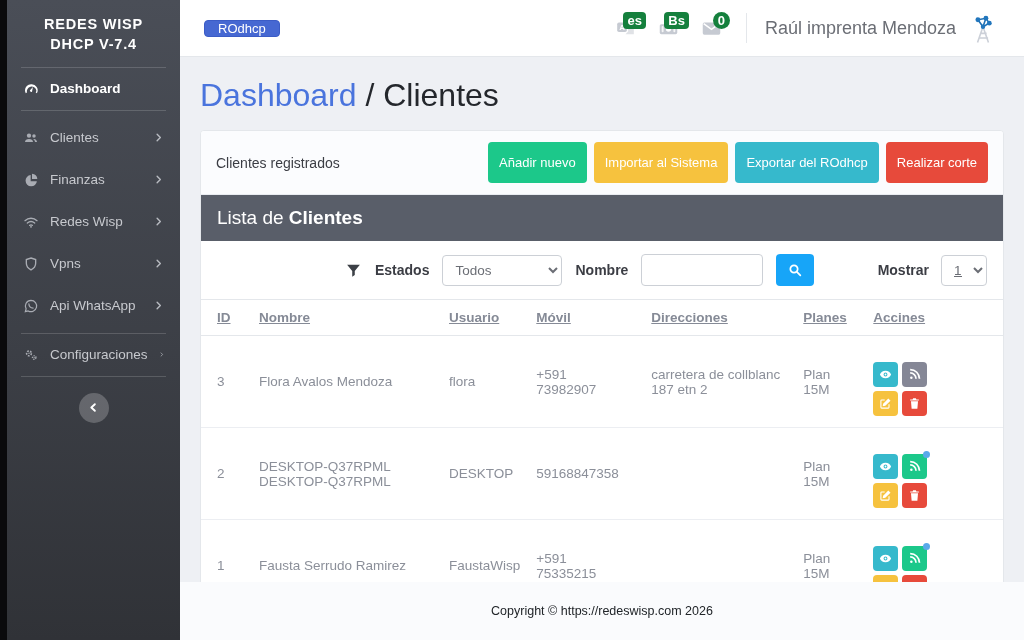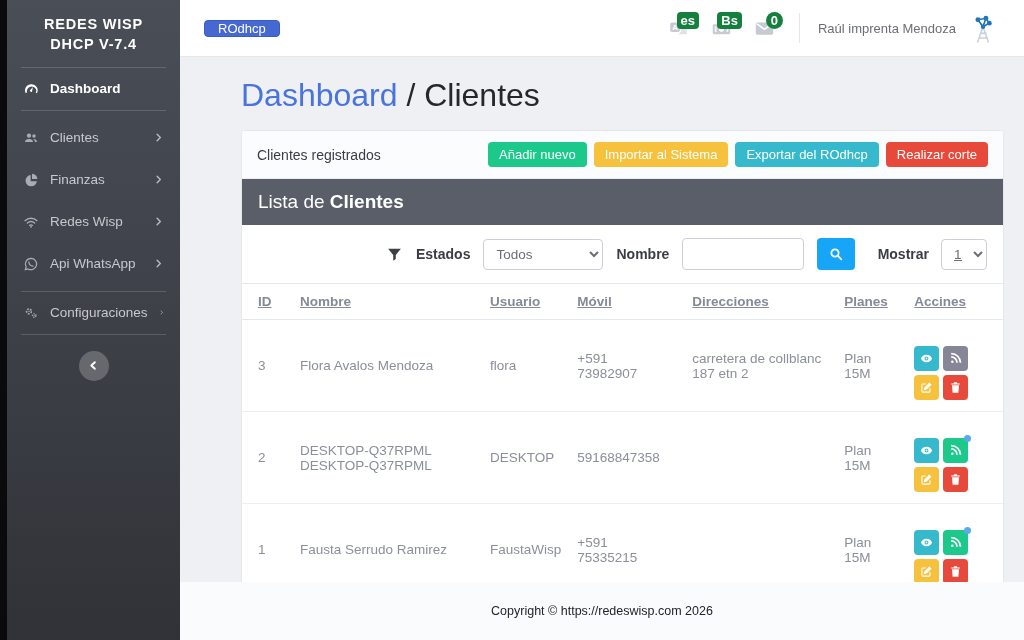--- a/index.html
+++ b/index.html
@@ -31,34 +31,34 @@
   .main { flex:1; display:flex; flex-direction:column; min-width:0; }
 
   .topbar { height:57px; flex:0 0 57px; background:#fff; border-bottom:1px solid #e4e7eb; display:flex; align-items:center; padding:0 24px; }
   .brand-btn { background:#4668d2; border:1px solid #3b5cc6; color:#fff; font-size:13px; padding:0 13px; border-radius:4px; cursor:pointer; font-family:inherit; }
   .topbar-right { margin-left:auto; display:flex; align-items:center; }
   .tb-ico { position:relative; margin-left:22px; color:#c6cad2; cursor:pointer; }
   .tb-ico svg { width:21px; height:21px; display:block; }
   .badge { position:absolute; top:-6px; right:-10px; background:#15803d; color:#fff; font-size:13px; font-weight:bold; padding:2px 4px; border-radius:4px; line-height:1; }
   .badge.round { border-radius:50%; padding:2px 5px; right:-8px; }
   .tb-sep { width:1px; height:30px; background:#e4e7eb; margin:0 18px 0 24px; }
-  .user-name { color:#6b6e75; font-size:13px; }
+  .user-name { color:#6b6e75; font-size:18px; }
   .user-avatar { margin-left:10px; width:34px; height:34px; cursor:pointer; }
   .user-avatar svg { width:100%; height:100%; display:block; }
 
-  .content { flex:1; padding:16px 20px 0; overflow:hidden;margin-left:41px; }
+  .content { flex:1; padding:16px 20px 0; overflow:hidden; }
   .breadcrumb { font-size:32px; margin:4px 0 16px; color:#24272c; }
   .breadcrumb .bc-link { color:#4a74dd; cursor:pointer; }
 
   
   .card { background:#fff; border:1px solid #e4e7eb; border-radius:4px; overflow:hidden; }
   .card-header { display:flex; align-items:center; padding:11px 15px; background:#fbfcfe; border-bottom:1px solid #e9ecf1; }
   .card-header-title { font-size:14px; color:#3b3d44; }
   .card-header-actions { margin-left:auto; display:flex; gap:7px; }
-  .hbtn { border:none; color:#fff; font-size:13px; padding:5px 11px; border-radius:4px; cursor:pointer; font-family:inherit; }
+  .hbtn { border:none; color:#fff; font-size:13px; padding:13px 11px; border-radius:4px; cursor:pointer; font-family:inherit; }
   .hbtn.success { background:#1cc88a; } .hbtn.info { background:#36b9cc; }
   .hbtn.warning { background:#f6c23e; } .hbtn.danger { background:#e74a3b; }
 
   .list-bar { background:#595e69; color:#fff; font-size:19px; padding:12px 16px; }
   .list-bar b { font-weight:bold; }
 
   .filter-row { display:flex; align-items:center; padding:13px 16px; }
   .filter-left { display:flex; align-items:center; gap:13px; margin-left:128px; }
   .funnel { width:17px; height:17px; color:#3c4046; }
   .funnel svg { width:100%; height:100%; display:block; }
@@ -142,20 +142,33 @@
           </span>
       </div>
       <div class="s-item">
         <span class="ico">
           <svg viewBox="0 0 24 24" fill="currentColor">
               <path fill="none" stroke="currentColor" stroke-width="2" stroke-linecap="round" d="M3 10a13 13 0 0 1 18 0M6.5 13.5a8.5 8.5 0 0 1 11 0M10 17a4 4 0 0 1 4 0"></path>
               <circle cx="12" cy="19.3" r="1.4"></circle>
             </svg>
         </span>
         <span>Redes Wisp</span>
+        <span class="chev">
+            <svg viewBox="0 0 24 24" fill="none" stroke="currentColor" stroke-width="3" stroke-linecap="round" stroke-linejoin="round">
+              <path d="M9 5l7 7-7 7"></path>
+            </svg>
+          </span>
+      </div>
+      <div class="s-item">
+        <span class="ico">
+          <svg viewBox="0 0 24 24" fill="none" stroke="currentColor" stroke-width="2">
+              <path d="M12 3l7 2.3V11c0 4.8-3 7.9-7 9.9-4-2-7-5.1-7-9.9V5.3z"></path>
+            </svg>
+        </span>
+        <span>Vpns</span>
         <span class="chev">
             <svg viewBox="0 0 24 24" fill="none" stroke="currentColor" stroke-width="3" stroke-linecap="round" stroke-linejoin="round">
               <path d="M9 5l7 7-7 7"></path>
             </svg>
           </span>
       </div>
       <div class="s-item">
         <span class="ico">
           <svg viewBox="0 0 24 24" fill="none" stroke="currentColor" stroke-width="1.8">
               <path d="M12 3.5a8.5 8.5 0 0 0-7.3 12.8L3.5 20.5l4.3-1.1A8.5 8.5 0 1 0 12 3.5z"></path>

